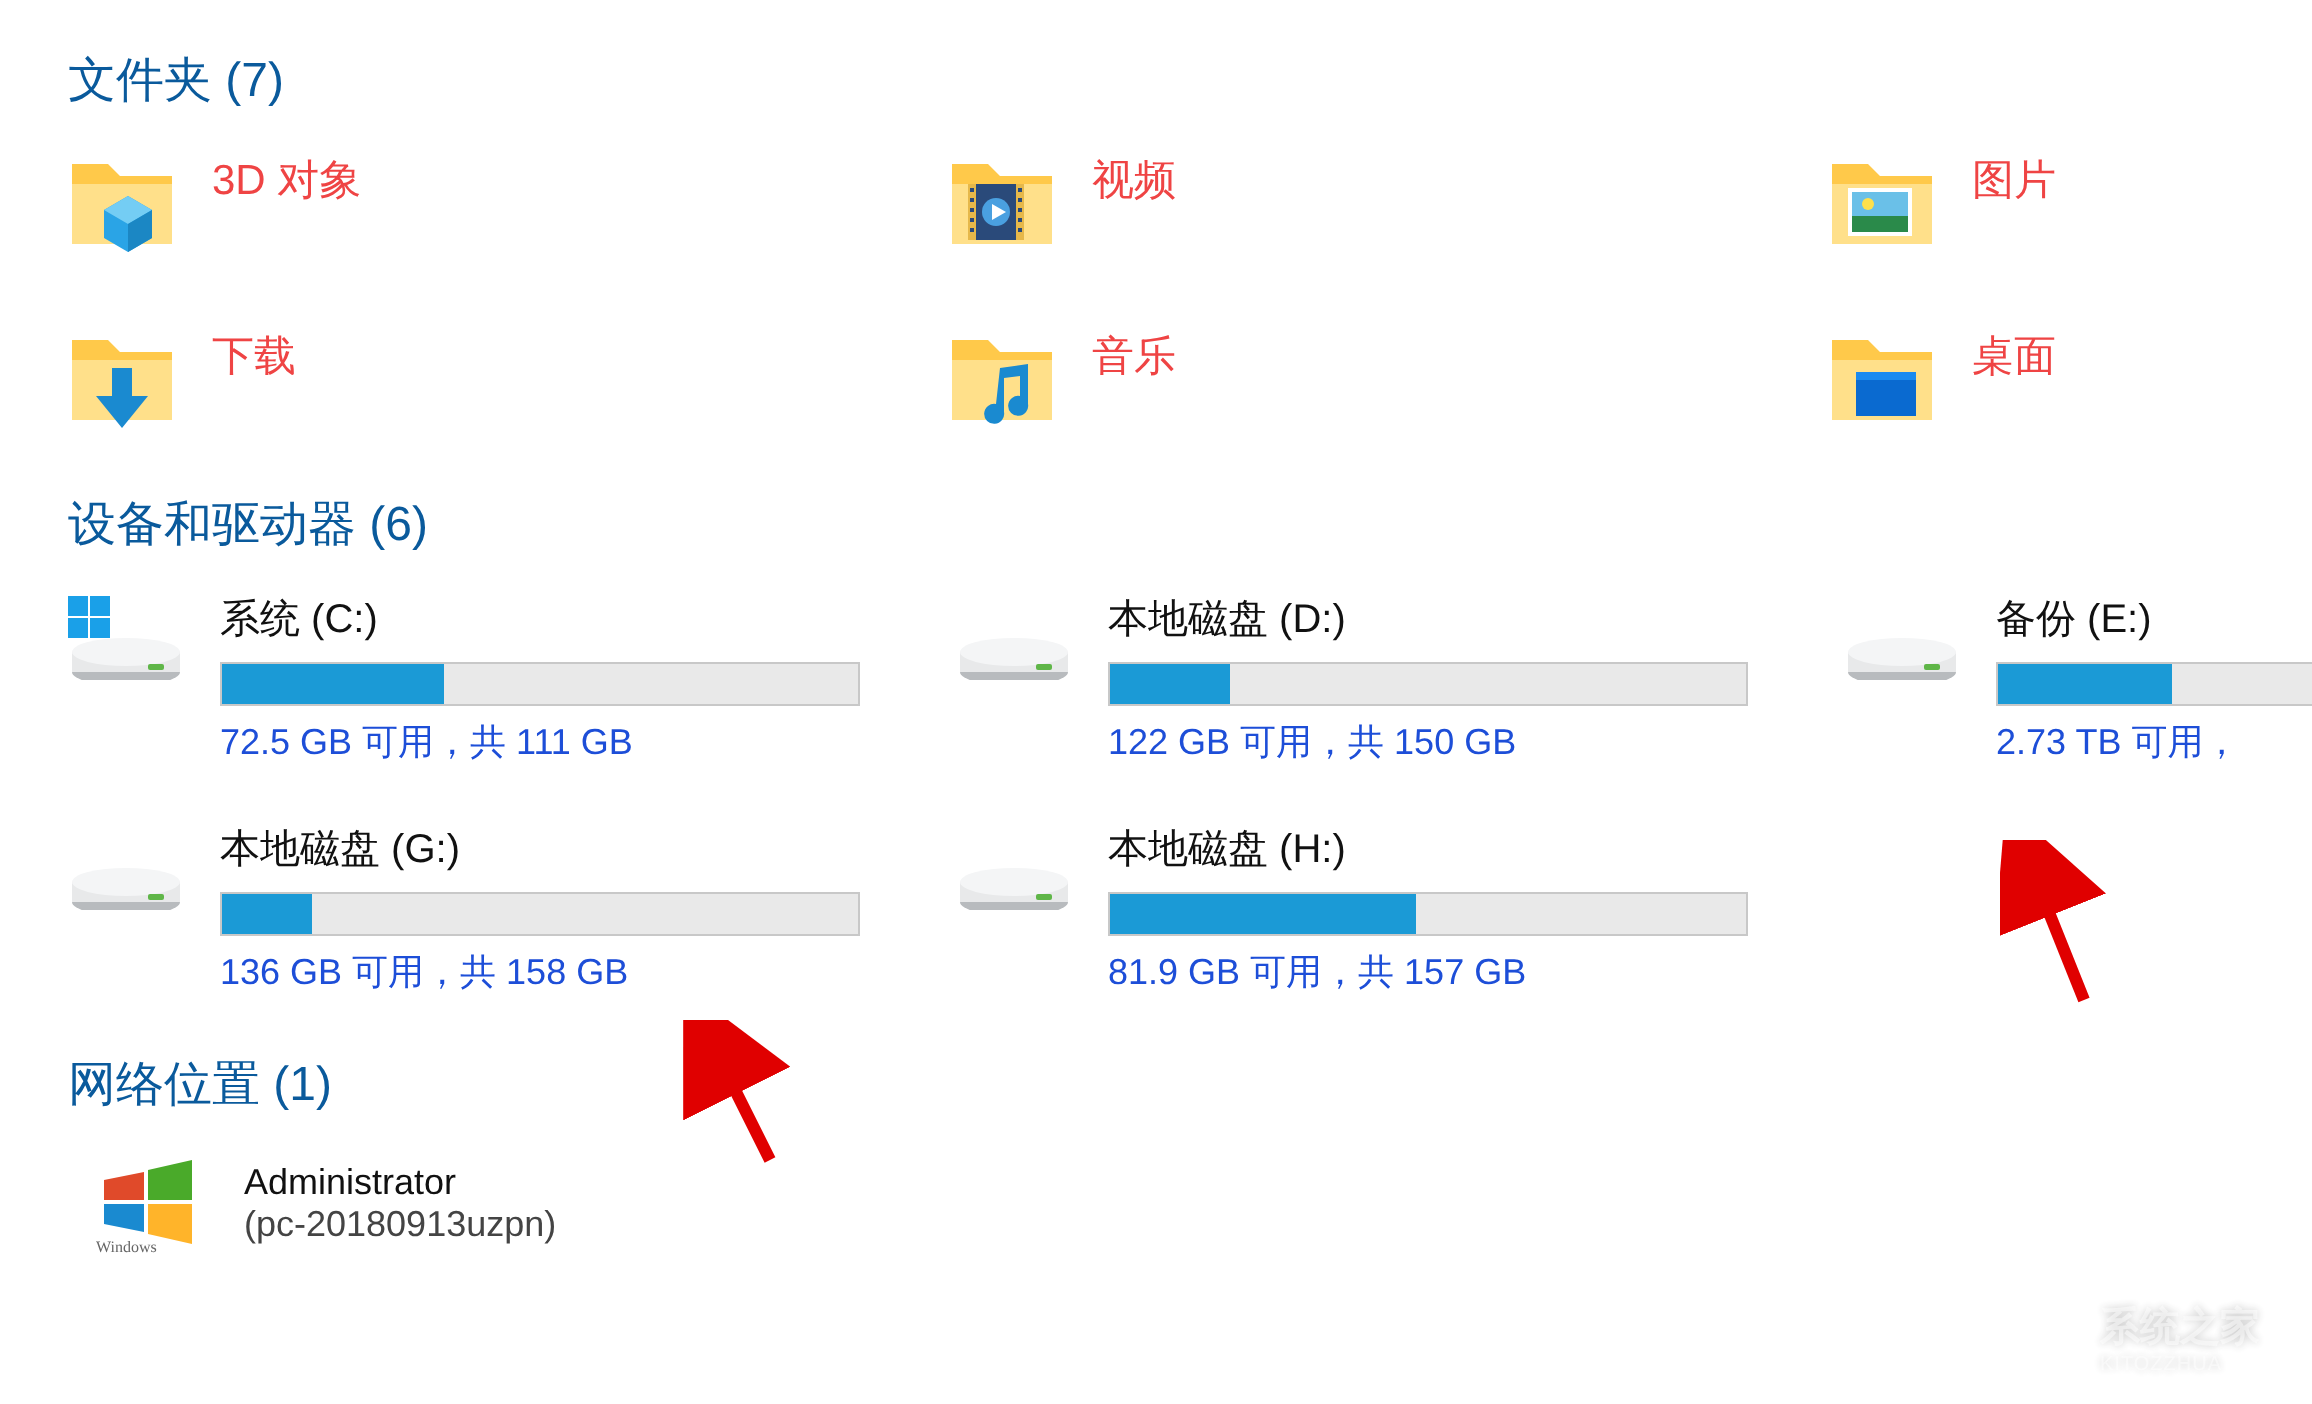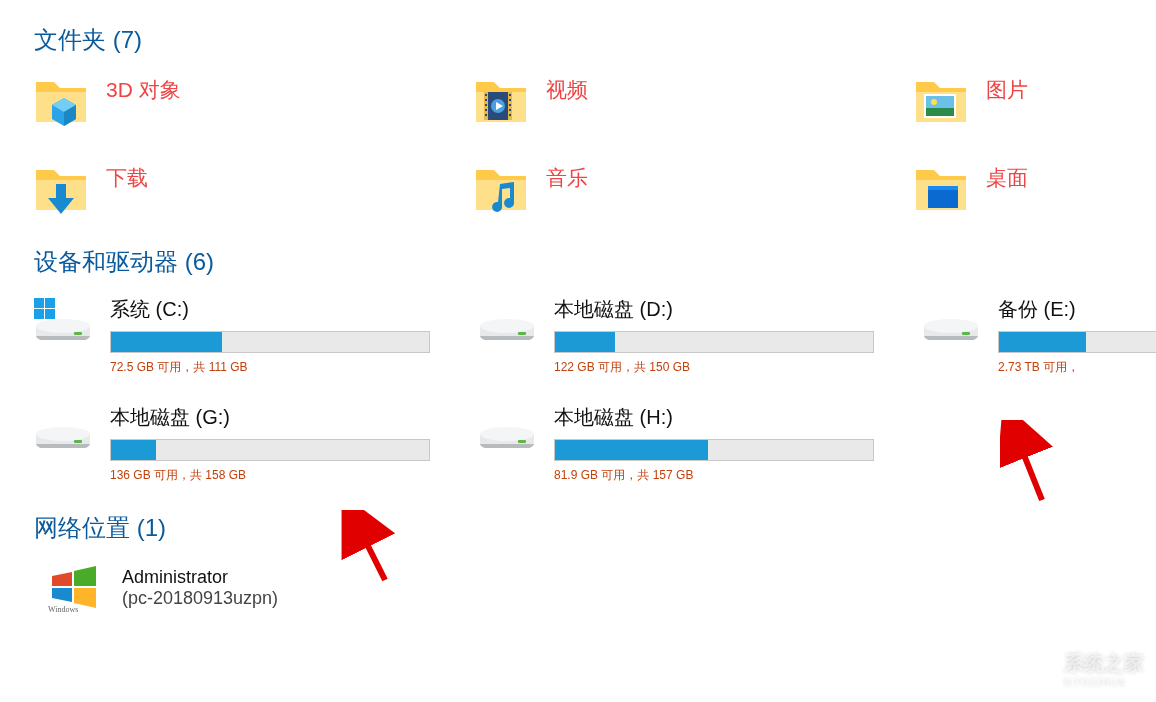--- a/index.html
+++ b/index.html
@@ -80,22 +80,22 @@
       border-right: none;
     }
     .drive-fill {
       height: 100%;
       background: #1b9ad6;
     }
     .drive-fill.sys {
       background: #1b9ad6;
     }
     .drive-stats {
-      font-size: 12px;
-      color: #c2410c;
+      font-size: 18px;
+      color: #1d4ed8;
       white-space: nowrap;
     }
     .network-item {
       display: flex;
       align-items: center;
       gap: 18px;
       cursor: pointer;
       margin-top: 14px;
     }
     .network-icon {
@@ -110,21 +110,21 @@
     }
     .network-sub {
       color: #444;
     }
     .arrow {
       position: absolute;
       pointer-events: none;
     }
     .watermark {
       position: absolute;
-      right: 12px;
+      right: 26px;
       bottom: 14px;
       color: rgba(255,255,255,.5);
       font-size: 14px;
       text-shadow: 0 0 4px rgba(0,0,0,.25);
       display: flex;
       align-items: center;
       gap: 6px;
       opacity: .85;
     }
     .watermark .logo {

